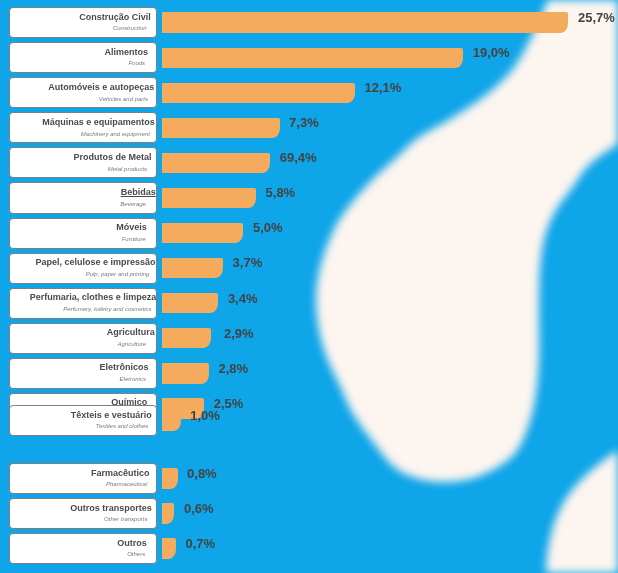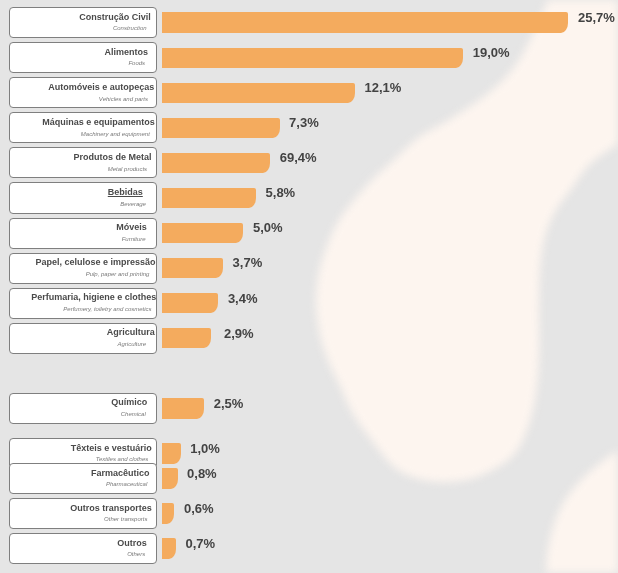--- a/index.html
+++ b/index.html
@@ -35,21 +35,21 @@
   }
   .val{
     position:absolute;top:0.85px;
     font-size:13px;font-weight:bold;color:#434343;
     white-space:nowrap;line-height:20.4px;
   }
 </style>
 </head>
 <body>
 
-<div id="stage" style="background: #e5e5e5;">
+<div id="stage" style="background: #0ea5e9;">
 
   <svg id="bg" viewBox="0 0 618 573" aria-hidden="true">
     <path class="blob" fill="#fdf5ef" d="M 548.0 0.0 C 545.0 6.7 536.0 28.3 530.0 40.0 C 524.0 51.7 519.3 60.8 512.0 70.0 C 504.7 79.2 496.0 87.0 486.0 95.0 C 476.0 103.0 463.3 110.8 452.0 118.0 C 440.7 125.2 427.3 131.3 418.0 138.0 C 408.7 144.7 403.3 151.3 396.0 158.0 C 388.7 164.7 381.0 171.0 374.0 178.0 C 367.0 185.0 360.0 192.7 354.0 200.0 C 348.0 207.3 342.5 214.3 338.0 222.0 C 333.5 229.7 330.2 237.7 327.0 246.0 C 323.8 254.3 320.8 263.0 319.0 272.0 C 317.2 281.0 316.0 290.3 316.0 300.0 C 316.0 309.7 317.2 320.3 319.0 330.0 C 320.8 339.7 323.5 348.7 327.0 358.0 C 330.5 367.3 335.7 376.7 340.0 386.0 C 344.3 395.3 347.5 404.7 353.0 414.0 C 358.5 423.3 366.3 433.3 373.0 442.0 C 379.7 450.7 386.3 460.2 393.0 466.0 C 399.7 471.8 405.0 474.3 413.0 477.0 C 421.0 479.7 431.5 481.7 441.0 482.0 C 450.5 482.3 460.8 481.3 470.0 479.0 C 479.2 476.7 488.3 472.5 496.0 468.0 C 503.7 463.5 510.5 459.3 516.0 452.0 C 521.5 444.7 525.7 433.7 529.0 424.0 C 532.3 414.3 534.3 405.3 536.0 394.0 C 537.7 382.7 538.5 370.0 539.0 356.0 C 539.5 342.0 538.8 324.7 539.0 310.0 C 539.2 295.3 539.0 280.3 540.0 268.0 C 541.0 255.7 542.3 245.7 545.0 236.0 C 547.7 226.3 551.5 218.0 556.0 210.0 C 560.5 202.0 566.3 195.7 572.0 188.0 C 577.7 180.3 582.3 171.3 590.0 164.0 C 597.7 156.7 613.3 147.3 618.0 144.0 L 618 -20 L 548 -20 Z"></path>
     <path class="blob" fill="#fdf5ef" d="M 618.0 450.0 C 615.5 451.8 608.7 456.5 603.0 461.0 C 597.3 465.5 590.0 471.0 584.0 477.0 C 578.0 483.0 571.8 489.7 567.0 497.0 C 562.2 504.3 558.2 512.3 555.0 521.0 C 551.8 529.7 549.5 540.3 548.0 549.0 C 546.5 557.7 546.3 569.0 546.0 573.0 L 618 573 Z"></path>
   </svg>
 
   <div id="rows">
   <div class="row" style="top: 7.1px;">
     <div class="labelbox">
       <div class="lbl" style="color: rgb(74, 74, 74); right: 4.9552px;">Construção Civil</div>
@@ -90,21 +90,21 @@
     <div class="labelbox">
       <div class="lbl" style="color: rgb(74, 74, 74); right: 4.3648px;">Produtos de Metal</div>
       <div class="sub" style="color: rgb(122, 122, 122); right: 8.7042px;">Metal products</div>
     </div>
     <div class="bar" style="width: 107.99px; background: rgb(244, 171, 94);"></div>
     <div class="val" style="left: 279.69px; color: rgb(67, 67, 67);">69,4%</div>
   </div>
 
   <div class="row" style="top: 182.45px;">
     <div class="labelbox">
-      <div class="lbl" style="color: rgb(74, 74, 74); right: 13px; text-decoration: underline;">Bebidas</div>
+      <div class="lbl" style="color: rgb(74, 74, 74); right: 0; text-decoration: underline;">Bebidas</div>
       <div class="sub" style="color: rgb(122, 122, 122); right: 9.9028px;">Beverage</div>
     </div>
     <div class="bar" style="width: 93.86px; background: rgb(244, 171, 94);"></div>
     <div class="val" style="left: 265.56px; color: rgb(67, 67, 67);">5,8%</div>
   </div>
 
   <div class="row" style="top: 217.52px;">
     <div class="labelbox">
       <div class="lbl" style="color: rgb(74, 74, 74); right: 8.9896px;">Móveis</div>
       <div class="sub" style="color: rgb(122, 122, 122); right: 10.0872px;">Furniture</div>
@@ -117,47 +117,55 @@
     <div class="labelbox">
       <div class="lbl" style="color: rgb(74, 74, 74); right: 0.232px;">Papel, celulose e impressão</div>
       <div class="sub" style="color: rgb(122, 122, 122); right: 6.3992px;">Pulp, paper and printing</div>
     </div>
     <div class="bar" style="width: 60.89px; background: rgb(244, 171, 94);"></div>
     <div class="val" style="left: 232.59px; color: rgb(67, 67, 67);">3,7%</div>
   </div>
 
   <div class="row" style="top: 287.66px;">
     <div class="labelbox">
-      <div class="lbl" style="color: rgb(74, 74, 74); right: -0.4568px;">Perfumaria, higiene e clothes</div>
+      <div class="lbl" style="color: rgb(74, 74, 74); right: -0.4568px;">Perfumaria, clothes e limpeza</div>
       <div class="sub" style="color: rgb(122, 122, 122); right: 4.1864px;">Perfumery, toiletry and cosmetics</div>
     </div>
     <div class="bar" style="width: 56.18px; background: rgb(244, 171, 94);"></div>
     <div class="val" style="left: 227.88px; color: rgb(67, 67, 67);">3,4%</div>
   </div>
 
   <div class="row" style="top: 322.73px;">
     <div class="labelbox">
       <div class="lbl" style="color: rgb(74, 74, 74); right: 1px;">Agricultura</div>
       <div class="sub" style="color: rgb(122, 122, 122); right: 9.6262px;">Agriculture</div>
     </div>
     <div class="bar" style="width: 48.33px; background: rgb(244, 171, 94);"></div>
     <div class="val" style="left: 224px; color: rgb(67, 67, 67);">2,9%</div>
   </div>
 
+  <div class="row" style="top: 357.8px;">
+    <div class="labelbox">
+      <div class="lbl" style="color: rgb(74, 74, 74); right: 7.2184px;">Eletrônicos</div>
+      <div class="sub" style="color: rgb(122, 122, 122); right: 9.9028px;">Eletronics</div>
+    </div>
+    <div class="bar" style="width: 46.76px; background: rgb(244, 171, 94);"></div>
+    <div class="val" style="left: 218.46px; color: rgb(67, 67, 67);">2,8%</div>
+  </div>
 
   <div class="row" style="top: 392.87px;">
     <div class="labelbox">
       <div class="lbl" style="color: rgb(74, 74, 74); right: 8.4976px;">Químico</div>
       <div class="sub" style="color: rgb(122, 122, 122); right: 9.995px;">Chemical</div>
     </div>
     <div class="bar" style="width: 42.05px; background: rgb(244, 171, 94);"></div>
     <div class="val" style="left: 213.75px; color: rgb(67, 67, 67);">2,5%</div>
   </div>
 
-  <div class="row" style="top: 438px;">
+  <div class="row" style="top: 405px;">
     <div class="labelbox">
       <div class="lbl" style="color: rgb(74, 74, 74); right: 4.0696px;">Têxteis e vestuário</div>
       <div class="sub" style="color: rgb(122, 122, 122); right: 7.5056px;">Textiles and clothes</div>
     </div>
     <div class="bar" style="width: 18.5px; background: rgb(244, 171, 94);"></div>
     <div class="val" style="left: 190.2px; color: rgb(67, 67, 67);">1,0%</div>
   </div>
 
   <div class="row" style="top: 463.01px;">
     <div class="labelbox">

